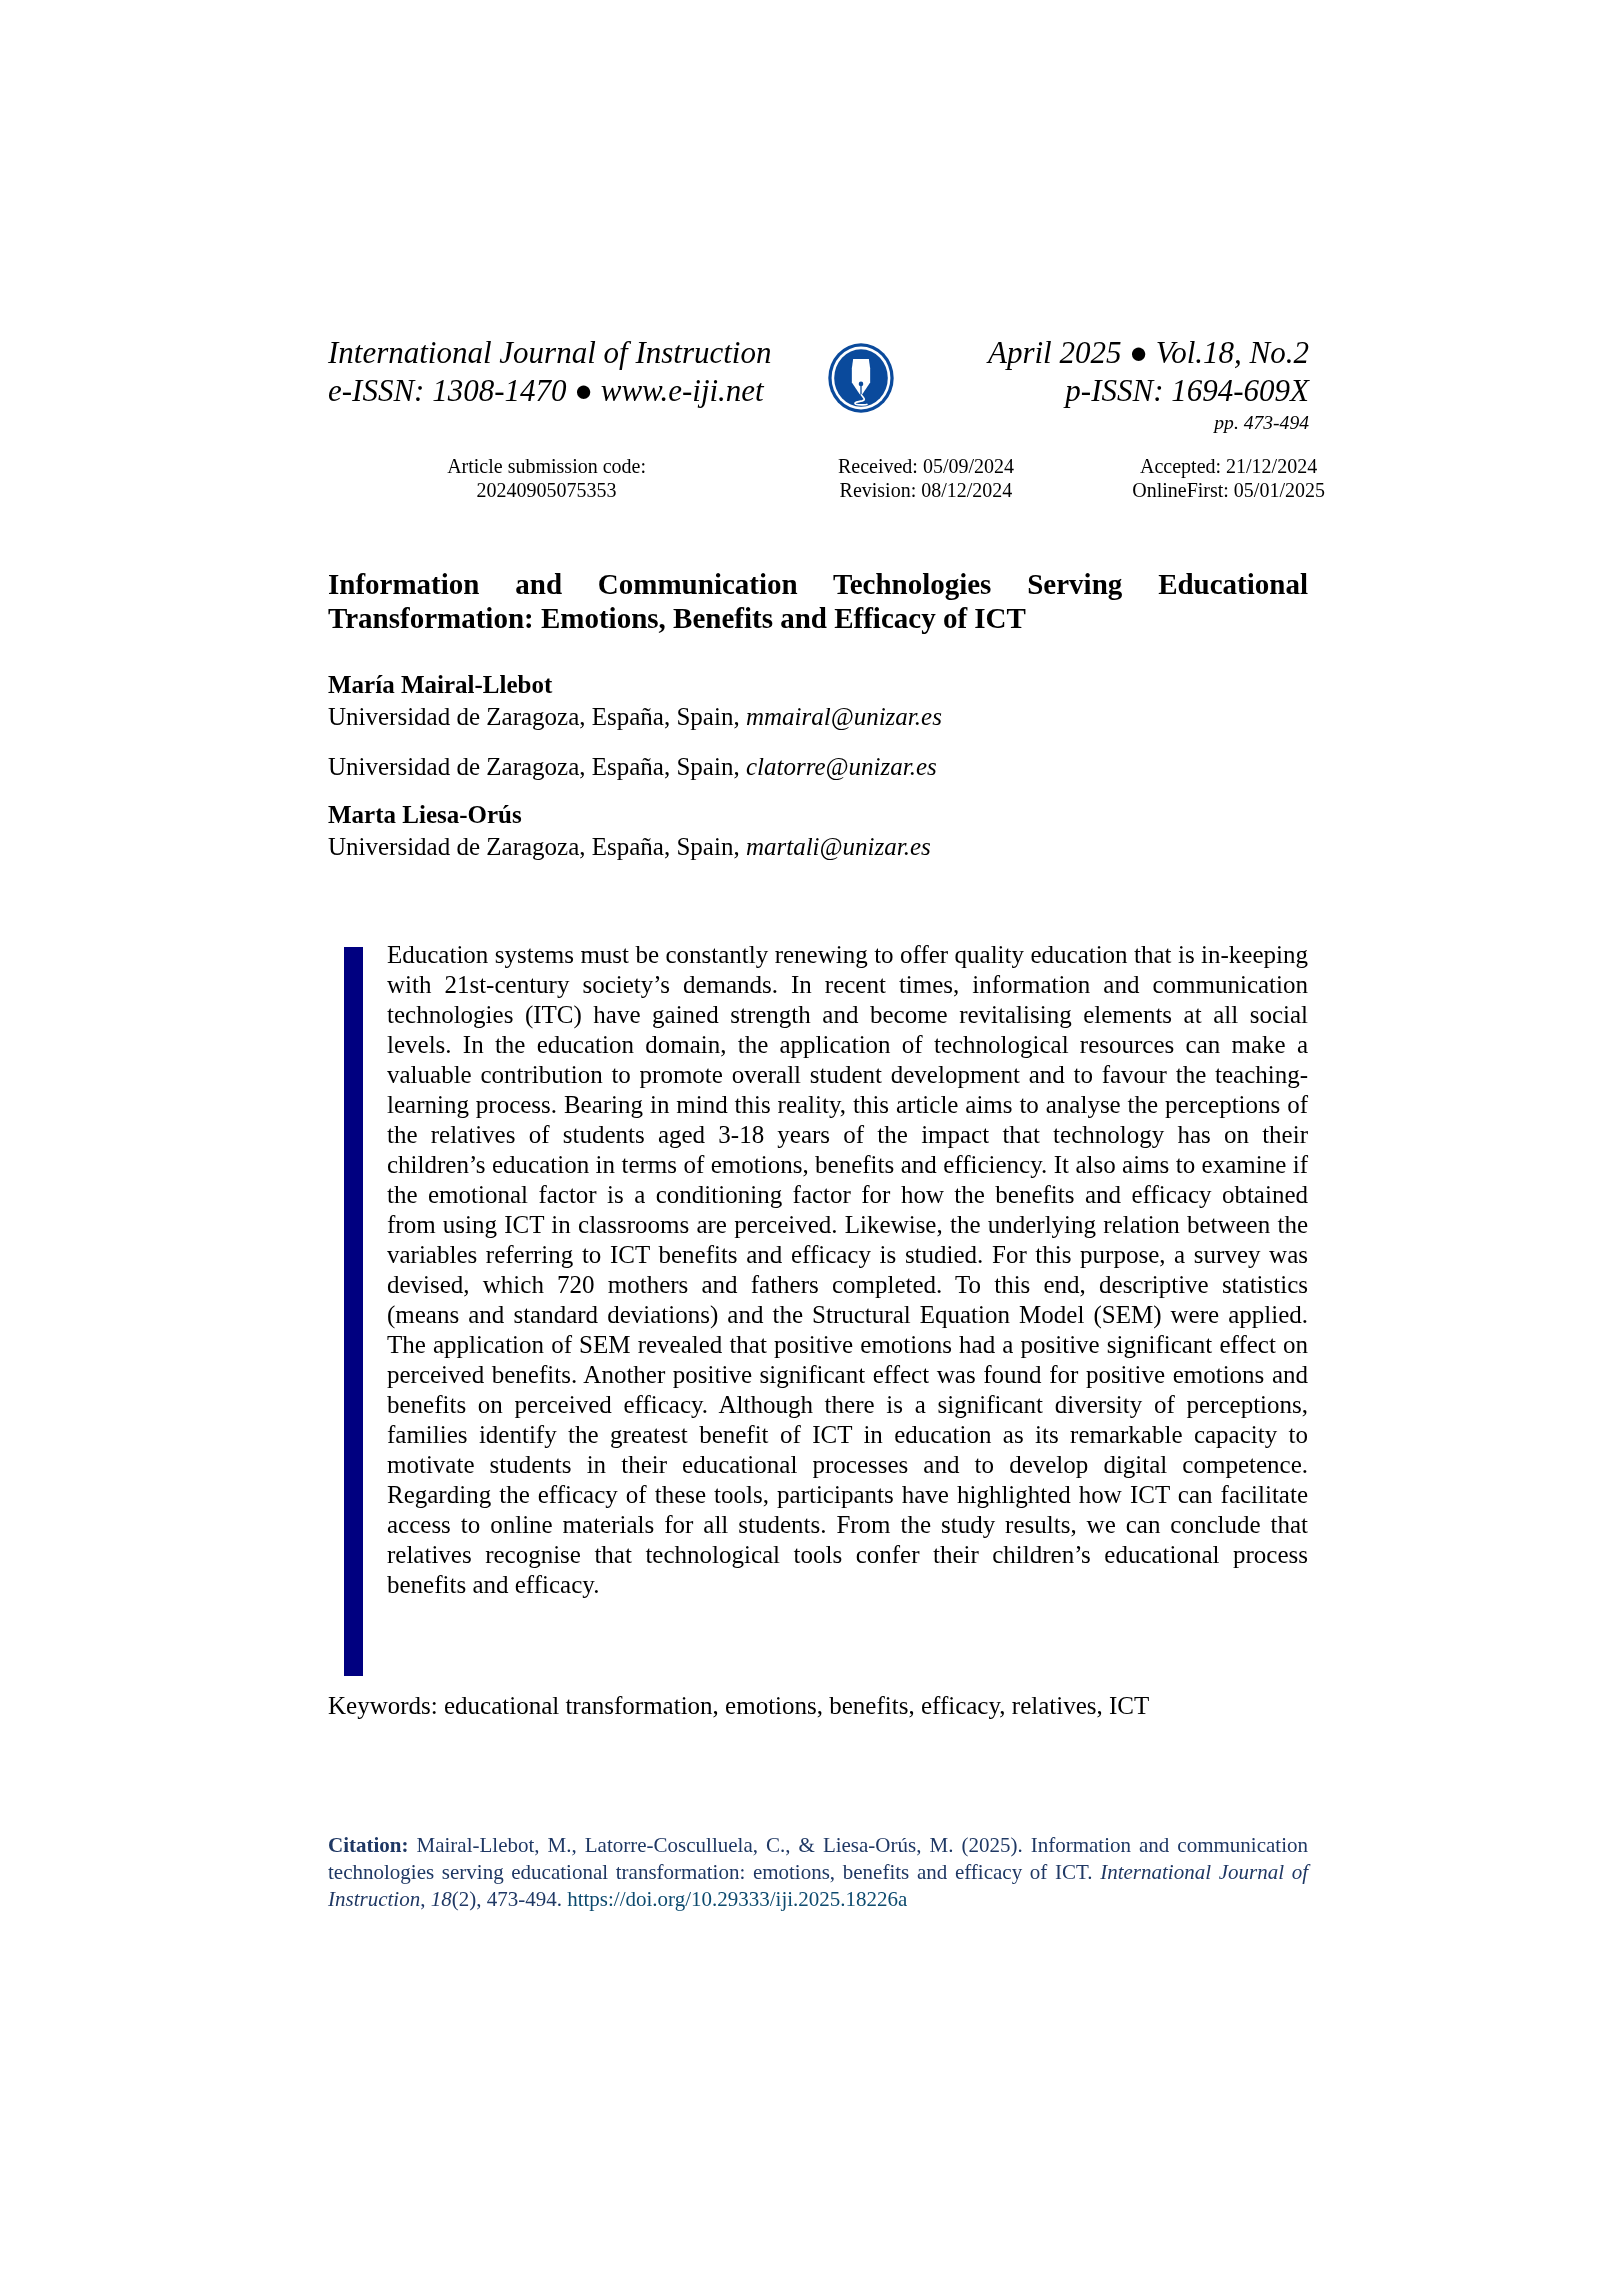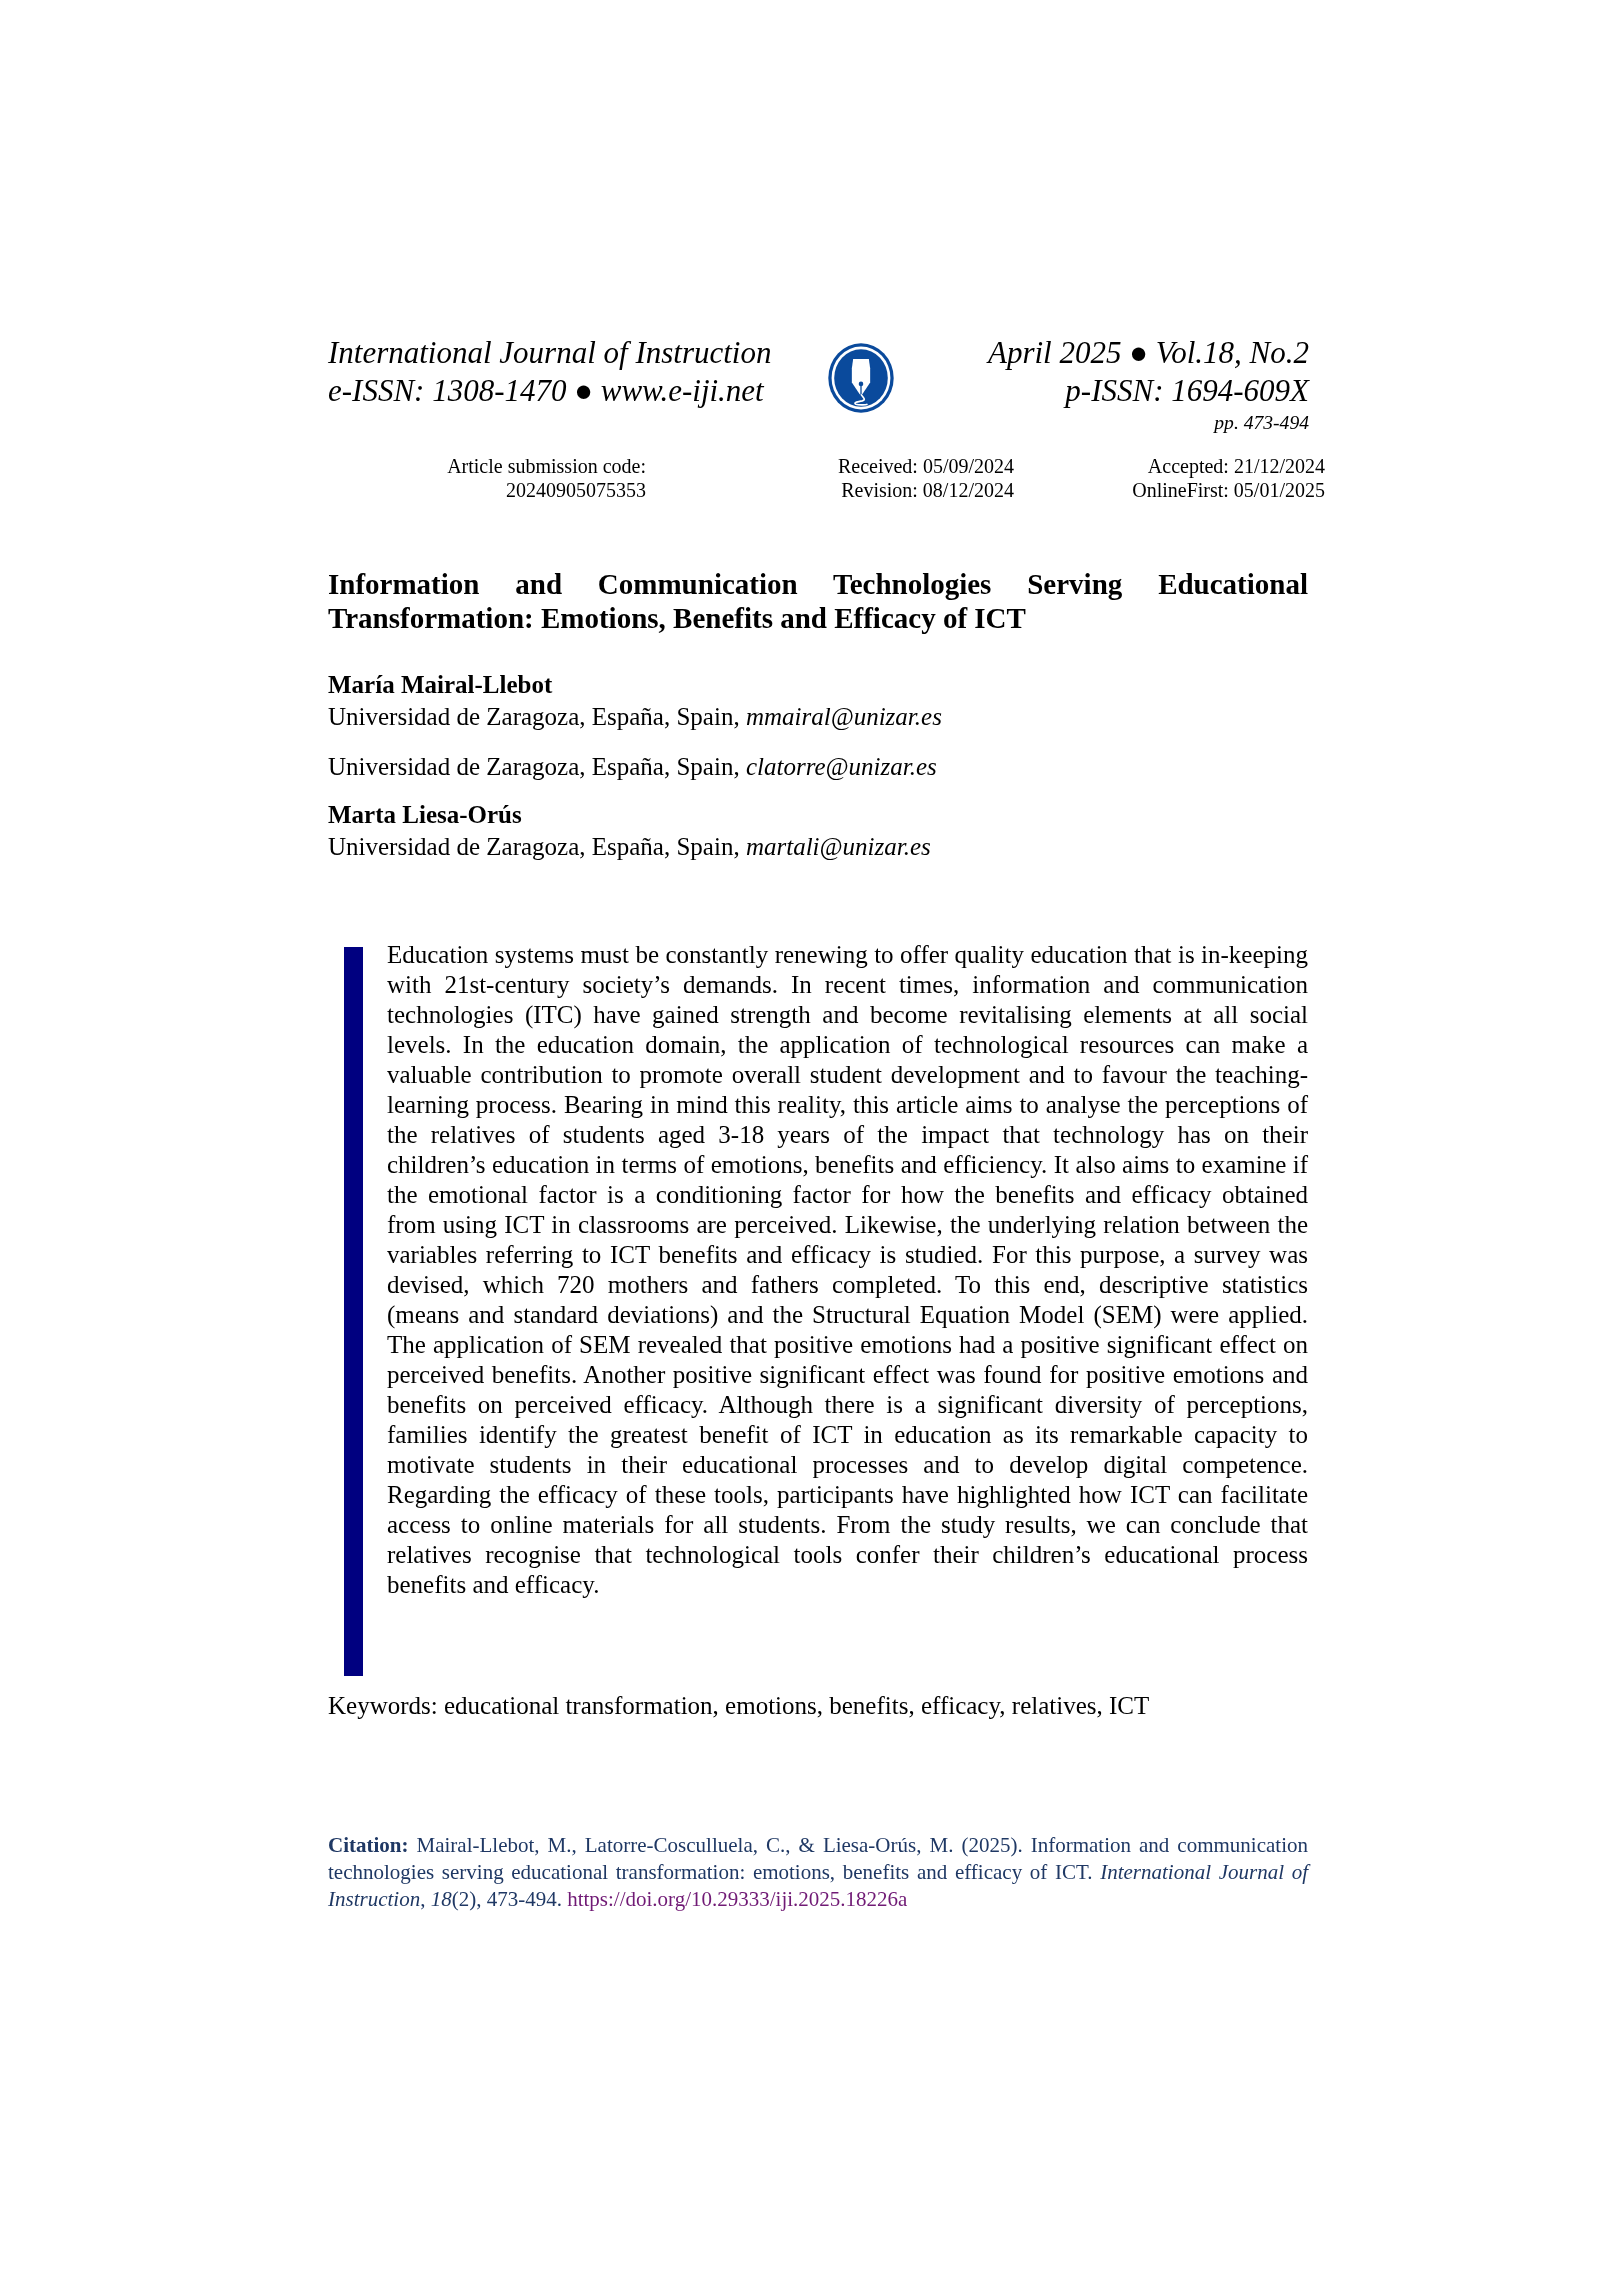--- a/index.html
+++ b/index.html
@@ -7,21 +7,21 @@
            font-family: "Liberation Serif", "DejaVu Serif", serif; color: #000; }
     .abs { position: absolute; }
 
     
     .hdr-left { left: 328px; top: 334px; font-style: italic; font-size: 31px; line-height: 38px; white-space: nowrap; }
     .hdr-right { right: 313px; top: 334px; font-style: italic; font-size: 31px; line-height: 38px; text-align: right; white-space: nowrap; }
     .hdr-right .pp { font-size: 19.6px; line-height: 26px; }
     .logo { left: 827px; top: 342px; width: 68px; height: 72px; }
 
     
-    .meta { top: 455px; font-size: 20px; line-height: 23.6px; text-align: right; white-space: nowrap; }
+    .meta { top: 455px; font-size: 20px; line-height: 23.6px; text-align: center; white-space: nowrap; }
     .meta-1 { right: 976px; }
     .meta-2 { right: 608px; }
     .meta-3 { right: 297px; }
 
     
     .title { left: 328px; top: 567px; width: 980px; font-weight: bold; font-size: 29px; line-height: 34px;
              text-align: justify; text-align-last: left; }
 
     
     .authors { left: 328px; top: 669px; width: 980px; }
@@ -36,21 +36,21 @@
                 text-align: justify; font-family: Liberation Serif, serif; }
 
     
     .keywords { left: 328px; top: 1690px; font-size: 25px; line-height: 31px; white-space: nowrap; }
 
     
     .citation { left: 328px; top: 1832px; width: 980px; font-size: 21px; line-height: 27px; color: #1f3864;
                 text-align: justify; text-align-last: left; }
     .citation b { font-weight: bold; }
     .citation em { font-style: italic; }
-    .citation .doi { color: #701a75; text-decoration: none; }
+    .citation .doi { color: #0c4a6e; text-decoration: none; }
   </style>
 </head>
 <body>
 
 <div class="abs hdr-left">
   <div>International Journal of Instruction</div>
   <div>e-ISSN: 1308-1470 ● www.e-iji.net</div>
 </div>
 
 <div class="abs logo">

